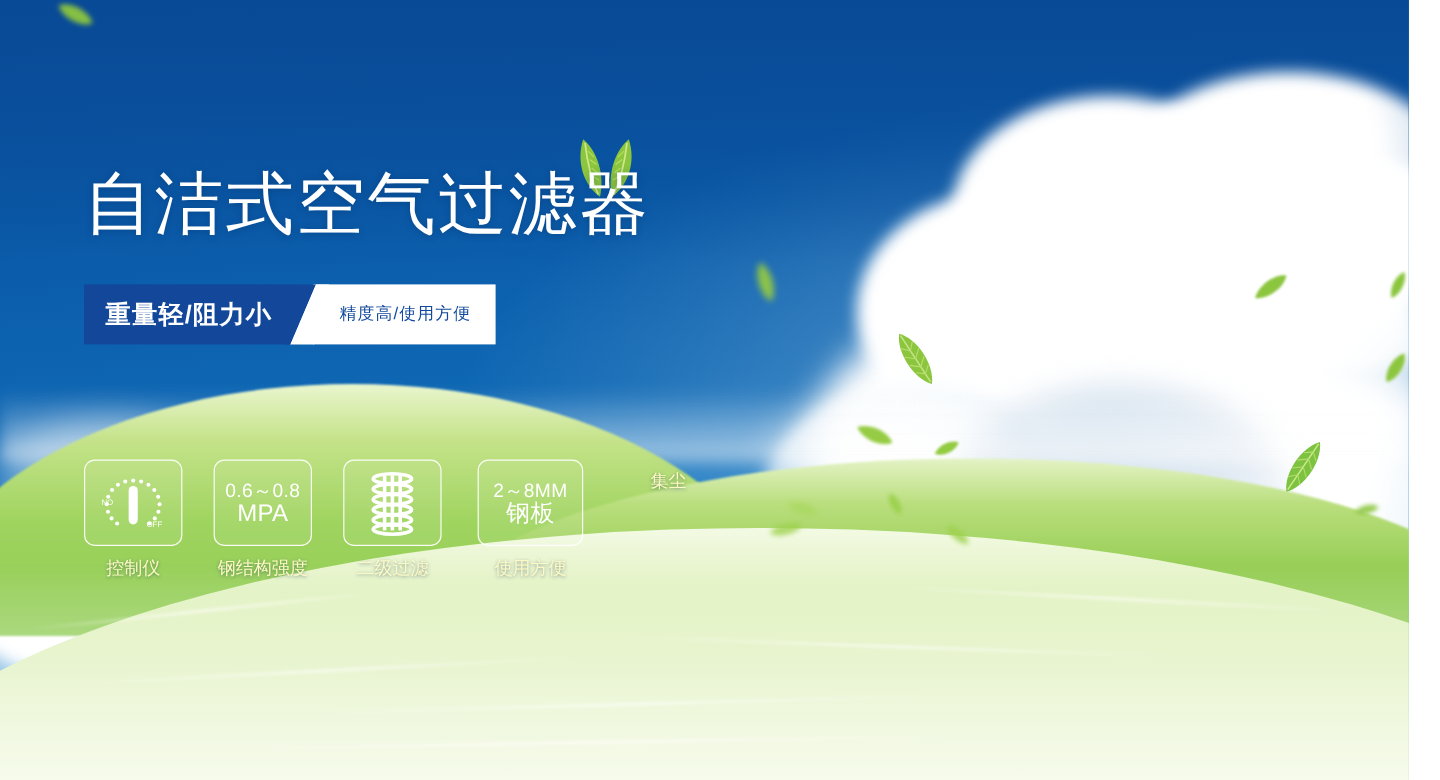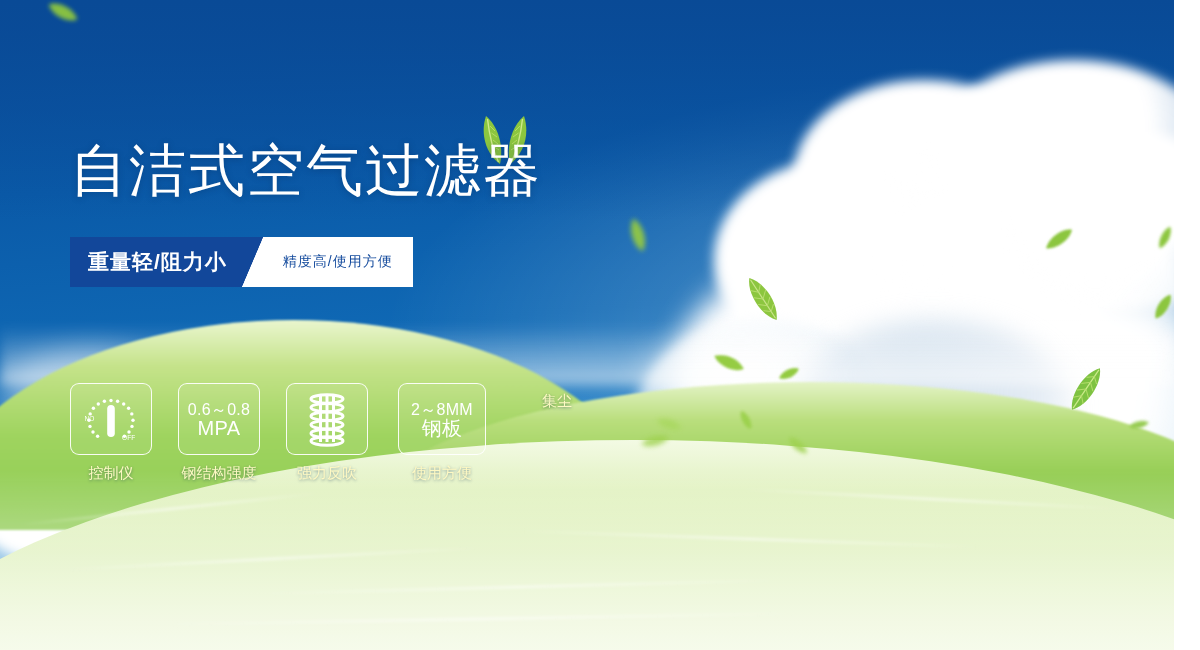--- a/index.html
+++ b/index.html
@@ -353,21 +353,21 @@
             <g fill="none" stroke="#ffffff" stroke-width="3">
               <ellipse cx="26" cy="8" rx="16" ry="4.2"></ellipse>
               <ellipse cx="26" cy="16.6" rx="16" ry="4.2"></ellipse>
               <ellipse cx="26" cy="25.2" rx="16" ry="4.2"></ellipse>
               <ellipse cx="26" cy="33.8" rx="16" ry="4.2"></ellipse>
               <ellipse cx="26" cy="42.4" rx="16" ry="4.2"></ellipse>
               <ellipse cx="26" cy="50" rx="16" ry="4.2"></ellipse>
             </g>
           </svg>
         </div>
-        <div class="fcap">强力反吹</div>
+        <div class="fcap">二级过滤</div>
       </div>
 
       <div class="feature wide">
         <div class="fbox">
           <div class="fbox-l1">2～8MM</div>
           <div class="fbox-l2">钢板</div>
         </div>
         <div class="fcap">使用方便</div>
       </div>
 

